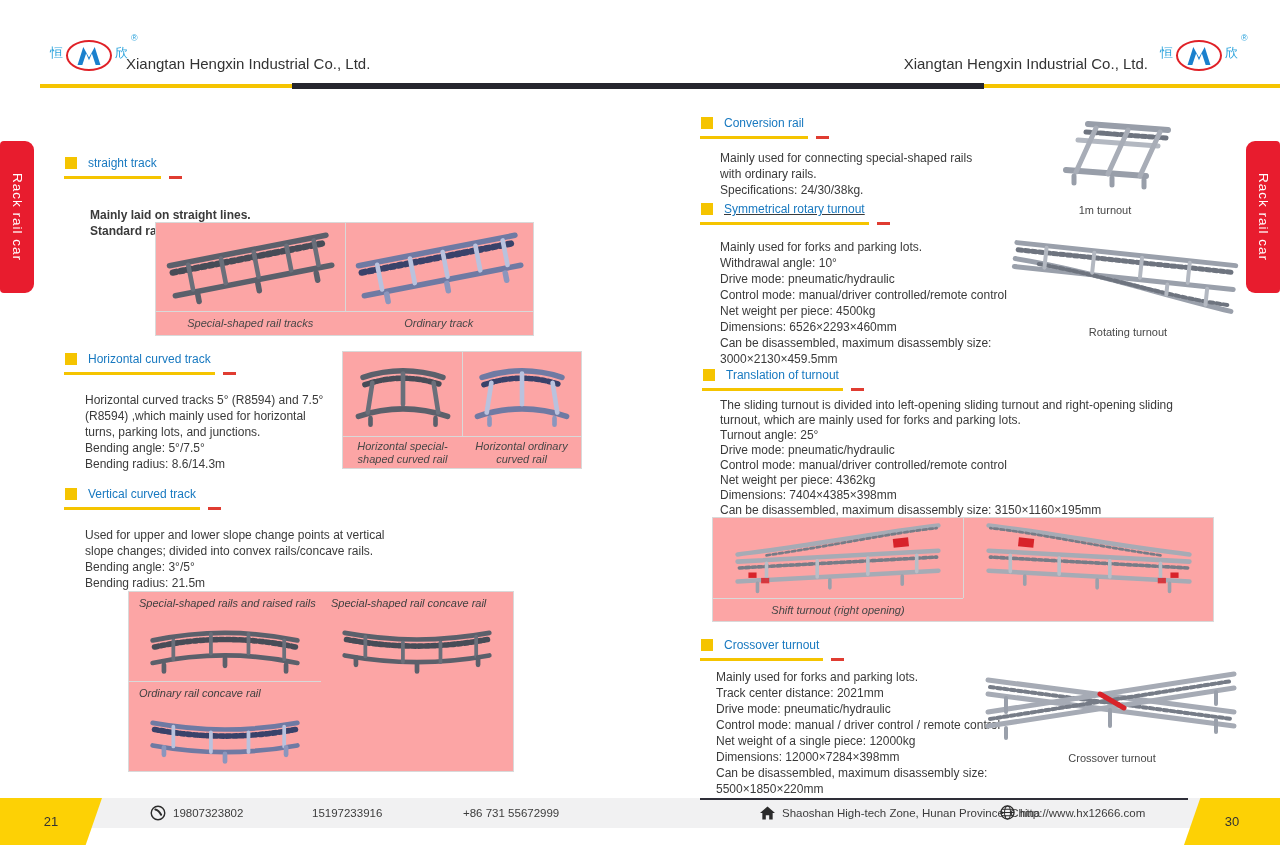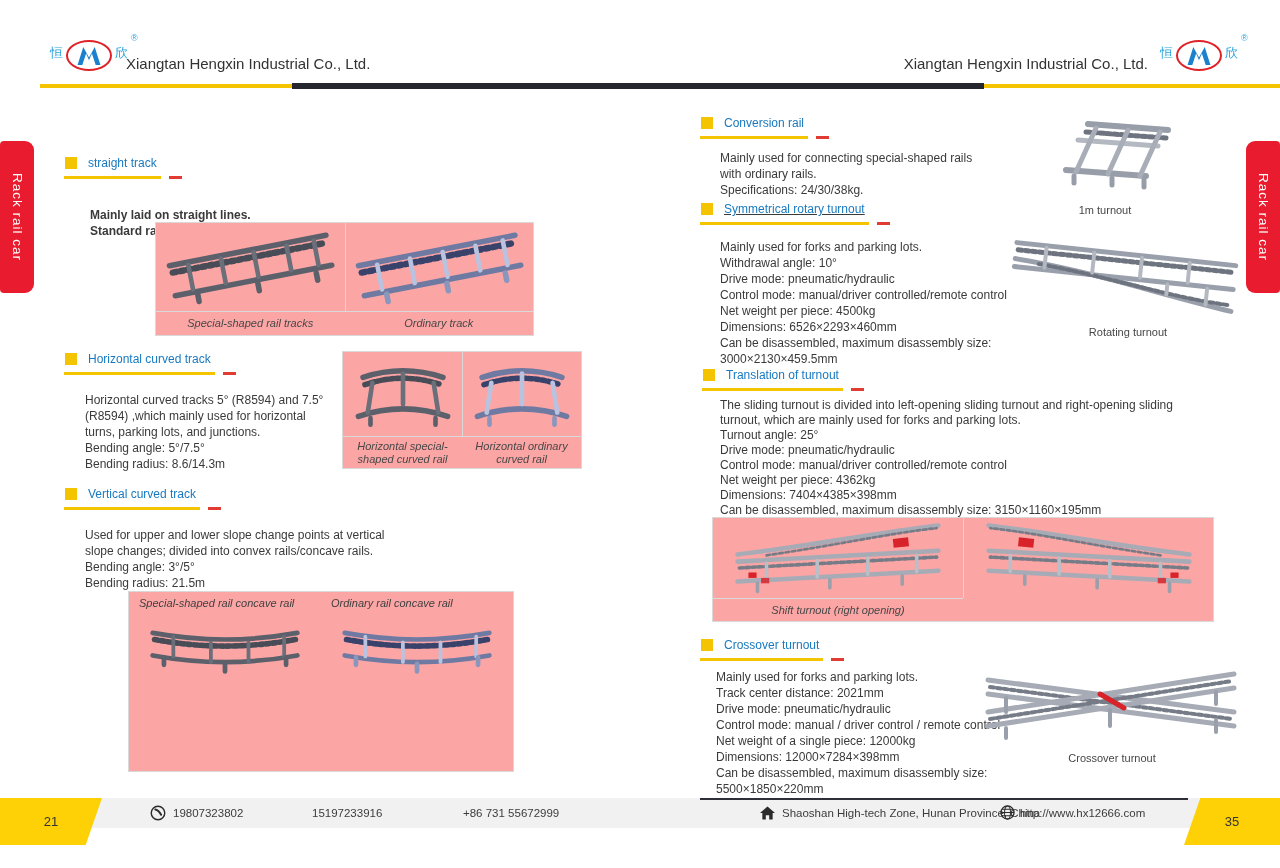--- a/index.html
+++ b/index.html
@@ -185,20 +185,32 @@
   <div class="sec" style="left:64px;top:487px;">
     <span class="bullet"></span>
     <span class="t">Vertical curved track</span>
   </div>
   <div class="body" style="left:85px;top:527px;width:335px;">Used for upper and lower slope change points at vertical
 slope changes; divided into convex rails/concave rails.
 Bending angle: 3°/5°
 Bending radius: 21.5m</div>
 
   <div class="figtab" style="left:128px;top:591px;width:384px;grid-template-columns:1fr 1fr;grid-template-rows:90px 90px;border-top:none;">
+    <div class="gridcell">
+      <div class="gcap">Special-shaped rails and raised rails</div>
+      <svg class="gsvg" width="166" height="62" viewBox="0 0 170 66">
+        <g fill="none" stroke-linecap="round">
+          <path d="M8 26 Q85 10 162 26" stroke="#5b606b" stroke-width="5"></path>
+          <path d="M8 50 Q85 34 162 50" stroke="#5b606b" stroke-width="5"></path>
+          <path d="M10 33 Q85 17 160 33" stroke="#474c57" stroke-width="6" stroke-dasharray="4 3"></path>
+          <path d="M30 26 V46 M70 19 V40 M110 19 V40 M148 26 V46" stroke="#6a6f7a" stroke-width="4"></path>
+          <path d="M20 52 v7 M85 45 v8 M150 52 v7" stroke="#5b606b" stroke-width="5"></path>
+        </g>
+      </svg>
+    </div>
     <div class="gridcell bl">
       <div class="gcap">Special-shaped rail concave rail</div>
       <svg class="gsvg" width="166" height="62" viewBox="0 0 170 66">
         <g fill="none" stroke-linecap="round">
           <path d="M8 18 Q85 32 162 18" stroke="#5b606b" stroke-width="5"></path>
           <path d="M8 42 Q85 56 162 42" stroke="#5b606b" stroke-width="5"></path>
           <path d="M10 25 Q85 39 160 25" stroke="#474c57" stroke-width="6" stroke-dasharray="4 3"></path>
           <path d="M30 22 V43 M70 28 V49 M110 28 V49 M148 22 V43" stroke="#6a6f7a" stroke-width="4"></path>
           <path d="M20 44 v8 M85 51 v8 M150 44 v8" stroke="#5b606b" stroke-width="5"></path>
         </g>
@@ -332,16 +344,16 @@
     </svg>
     <div class="fitem" style="left:782px;">Shaoshan High-tech Zone, Hunan Province, China</div>
 
     <svg class="ficon" style="left:1000px;top:7px;" width="15" height="15" viewBox="0 0 16 16">
       <circle cx="8" cy="8" r="7" fill="none" stroke="#2b2b2b" stroke-width="1.4"></circle>
       <ellipse cx="8" cy="8" rx="3.2" ry="7" fill="none" stroke="#2b2b2b" stroke-width="1.1"></ellipse>
       <path d="M1 8 H15 M2.2 4.5 H13.8 M2.2 11.5 H13.8" stroke="#2b2b2b" stroke-width="1.1"></path>
     </svg>
     <div class="fitem" style="left:1020px;">http://www.hx12666.com</div>
 
-    <div class="pgtab r">35</div>
+    <div class="pgtab r">30</div>
   </div>
 
 </div>
 
 </body></html>

